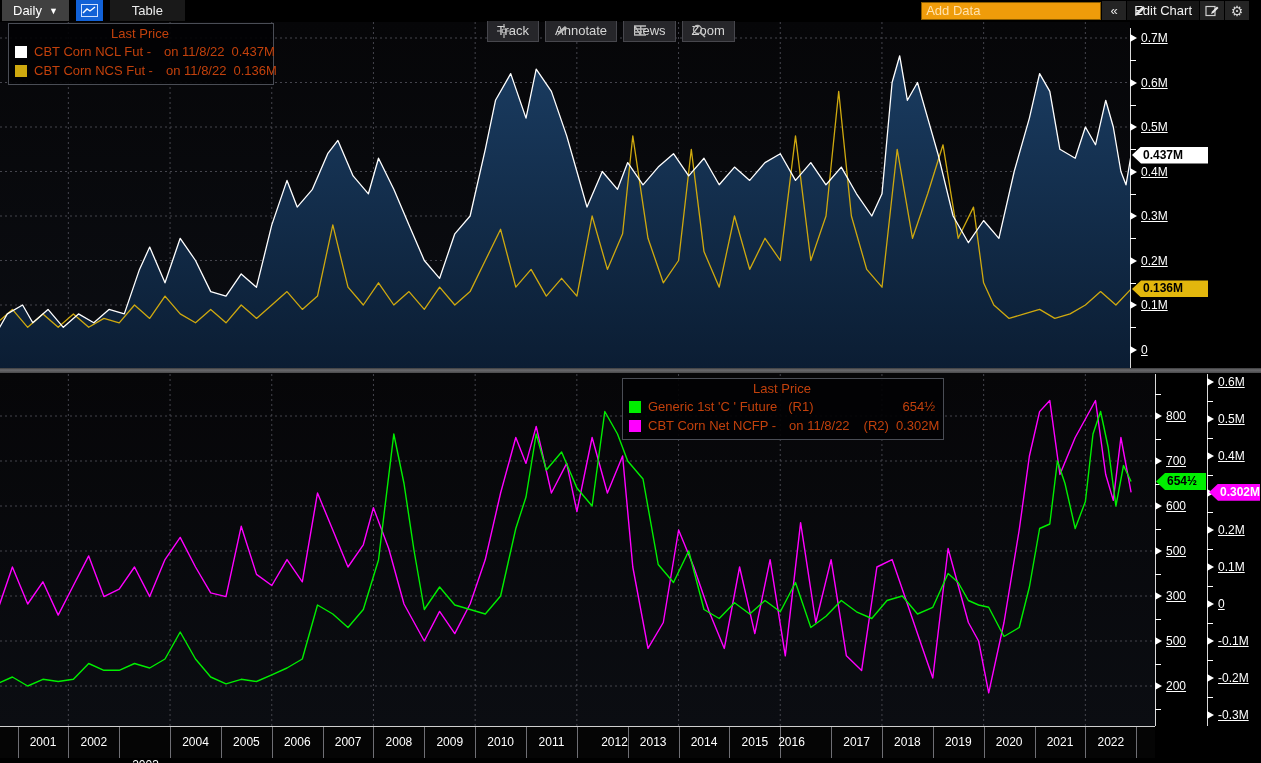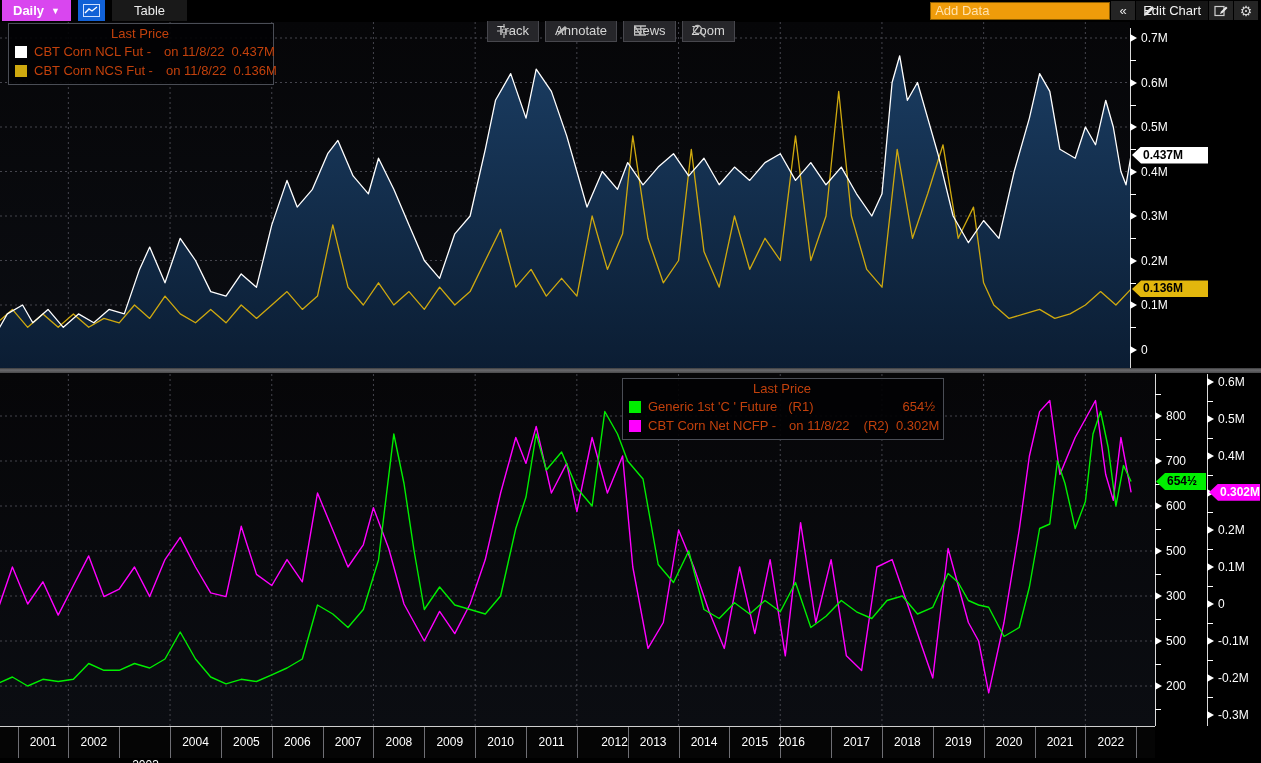--- a/index.html
+++ b/index.html
@@ -3,26 +3,26 @@
 <meta charset="utf-8">
 <style>
   html,body{margin:0;padding:0;background:#000;}
   #app{position:relative;width:1261px;height:763px;background:#000;overflow:hidden;
        font-family:"Liberation Sans", sans-serif;color:#e8e8e8;}
   
   #toolbar{position:absolute;left:0;top:0;width:1261px;height:21px;display:flex;
            align-items:stretch;background:#000;font-size:13px;z-index:10;}
   .tab{display:flex;align-items:center;justify-content:center;padding:0 11px;
        background:#191919;border-right:1px solid #000;color:#ececec;cursor:default;}
-  .tab.blue{background:#d946ef;color:#fff;font-weight:bold;}
+  .tab.blue{background:#404040;color:#fff;}
   .caret{font-size:9px;margin-left:7px;}
   .iconbtn{display:flex;align-items:center;justify-content:center;width:27px;
            background:#191919;border-right:1px solid #000;}
   .iconbtn.blue{background:#1161d6;}
-  #tb-right{margin-left:auto;display:flex;align-items:center;gap:1px;padding-right:3px;}
+  #tb-right{margin-left:auto;display:flex;align-items:center;gap:1px;padding-right:12px;}
   #adddata{width:170px;height:16px;background:#ef9c0a;border:1px solid #8a5c00;
            color:#ffe2ae;font-size:13px;padding:0 4px;font-family:"Liberation Sans",sans-serif;}
   #adddata::placeholder{color:#ffe2ae;opacity:1;}
   .sqbtn{display:flex;align-items:center;justify-content:center;min-width:24px;height:19px;
          background:#242424;color:#e8e8e8;font-size:13px;}
   #editchart{display:flex;align-items:center;gap:6px;height:19px;padding:0 7px;
              background:#151515;color:#f2f2f2;font-size:13px;}
   
   #chart-toolbar{position:absolute;left:487px;top:19px;display:flex;gap:6px;z-index:8;}
   .cbtn{display:flex;align-items:center;gap:6px;height:21px;padding:0 9px;
@@ -31,21 +31,21 @@
   .panelbg{position:absolute;background:linear-gradient(#060608,#0b0d12);}
   #divider{position:absolute;left:0;top:368px;width:1261px;height:5px;
            background:linear-gradient(#3a3a3c,#6b6b6e 40%,#4a4a4c);z-index:6;}
   svg{position:absolute;display:block;}
   
   .axis{position:absolute;top:0;height:763px;z-index:3;pointer-events:none;}
   .axline{position:absolute;width:1px;background:#d9d9d9;z-index:3;}
   .tick-tri{position:absolute;width:0;height:0;border-top:4px solid transparent;
             border-bottom:4px solid transparent;border-left:7px solid #fff;left:0;}
   .tick-minor{position:absolute;width:6px;height:1px;background:#fff;left:0;}
-  .tick-lab{position:absolute;left:11px;font-size:12px;color:#fff;line-height:16px;white-space:nowrap;}
+  .tick-lab{position:absolute;left:11px;font-size:12px;color:#fff;line-height:16px;white-space:nowrap;text-decoration:underline;}
   .badge{position:absolute;height:17px;line-height:17px;font-size:12px;font-weight:bold;
          padding-left:11px;box-sizing:border-box;z-index:7;
          clip-path:polygon(0 50%, 9px 0, 100% 0, 100% 100%, 9px 100%);}
   
   #xaxis{position:absolute;left:0;top:726px;width:1155px;height:31px;background:#050505;
          border-top:1px solid #cfcfcf;z-index:4;}
   .xsep{position:absolute;top:0;width:1px;height:31px;background:#6f6f74;}
   .xyear{position:absolute;top:8px;width:51px;text-align:center;font-size:12px;color:#fff;}
   
   .legend{position:absolute;background:rgba(2,2,4,0.92);border:1px solid #4a4d55;

